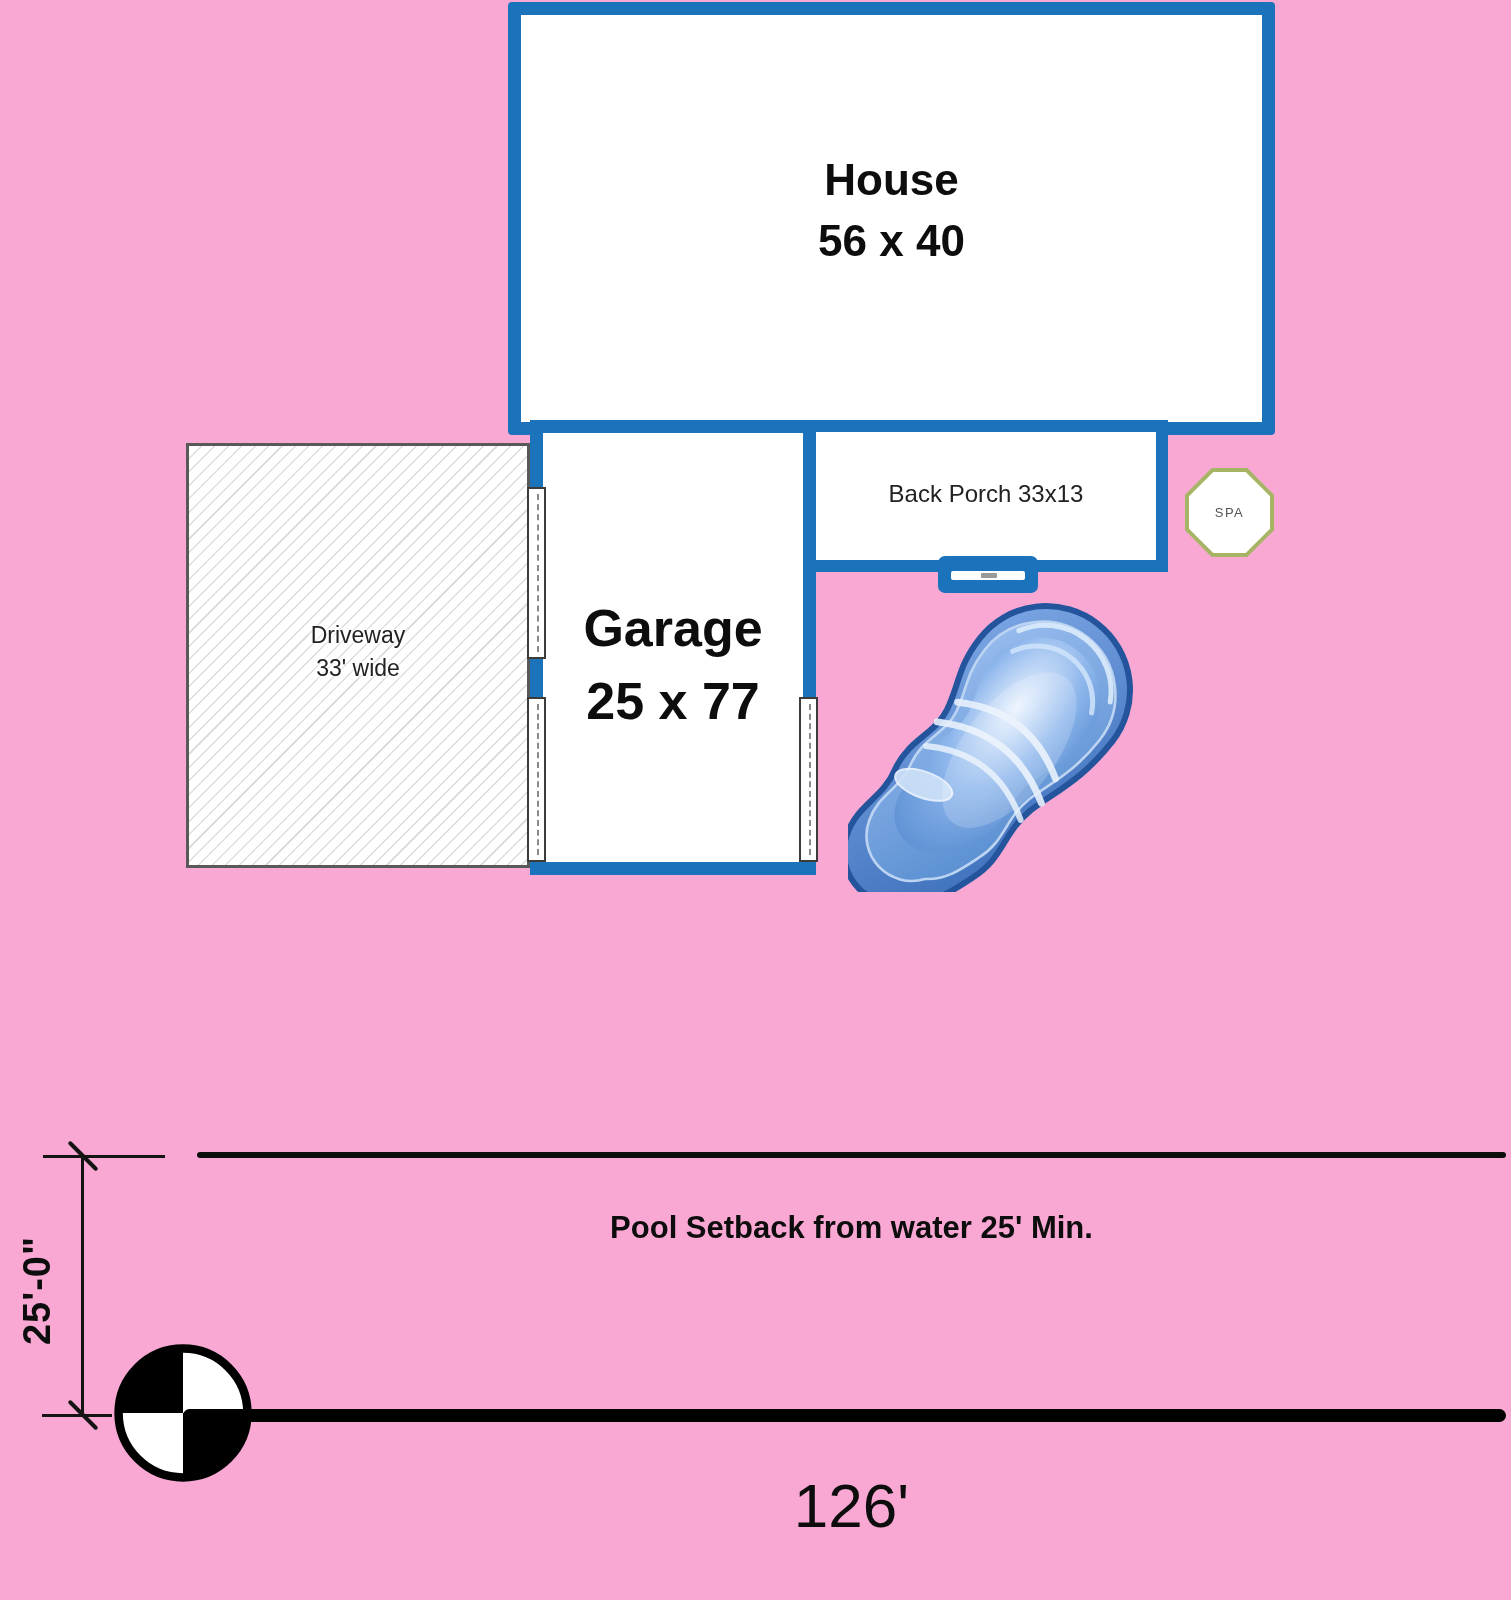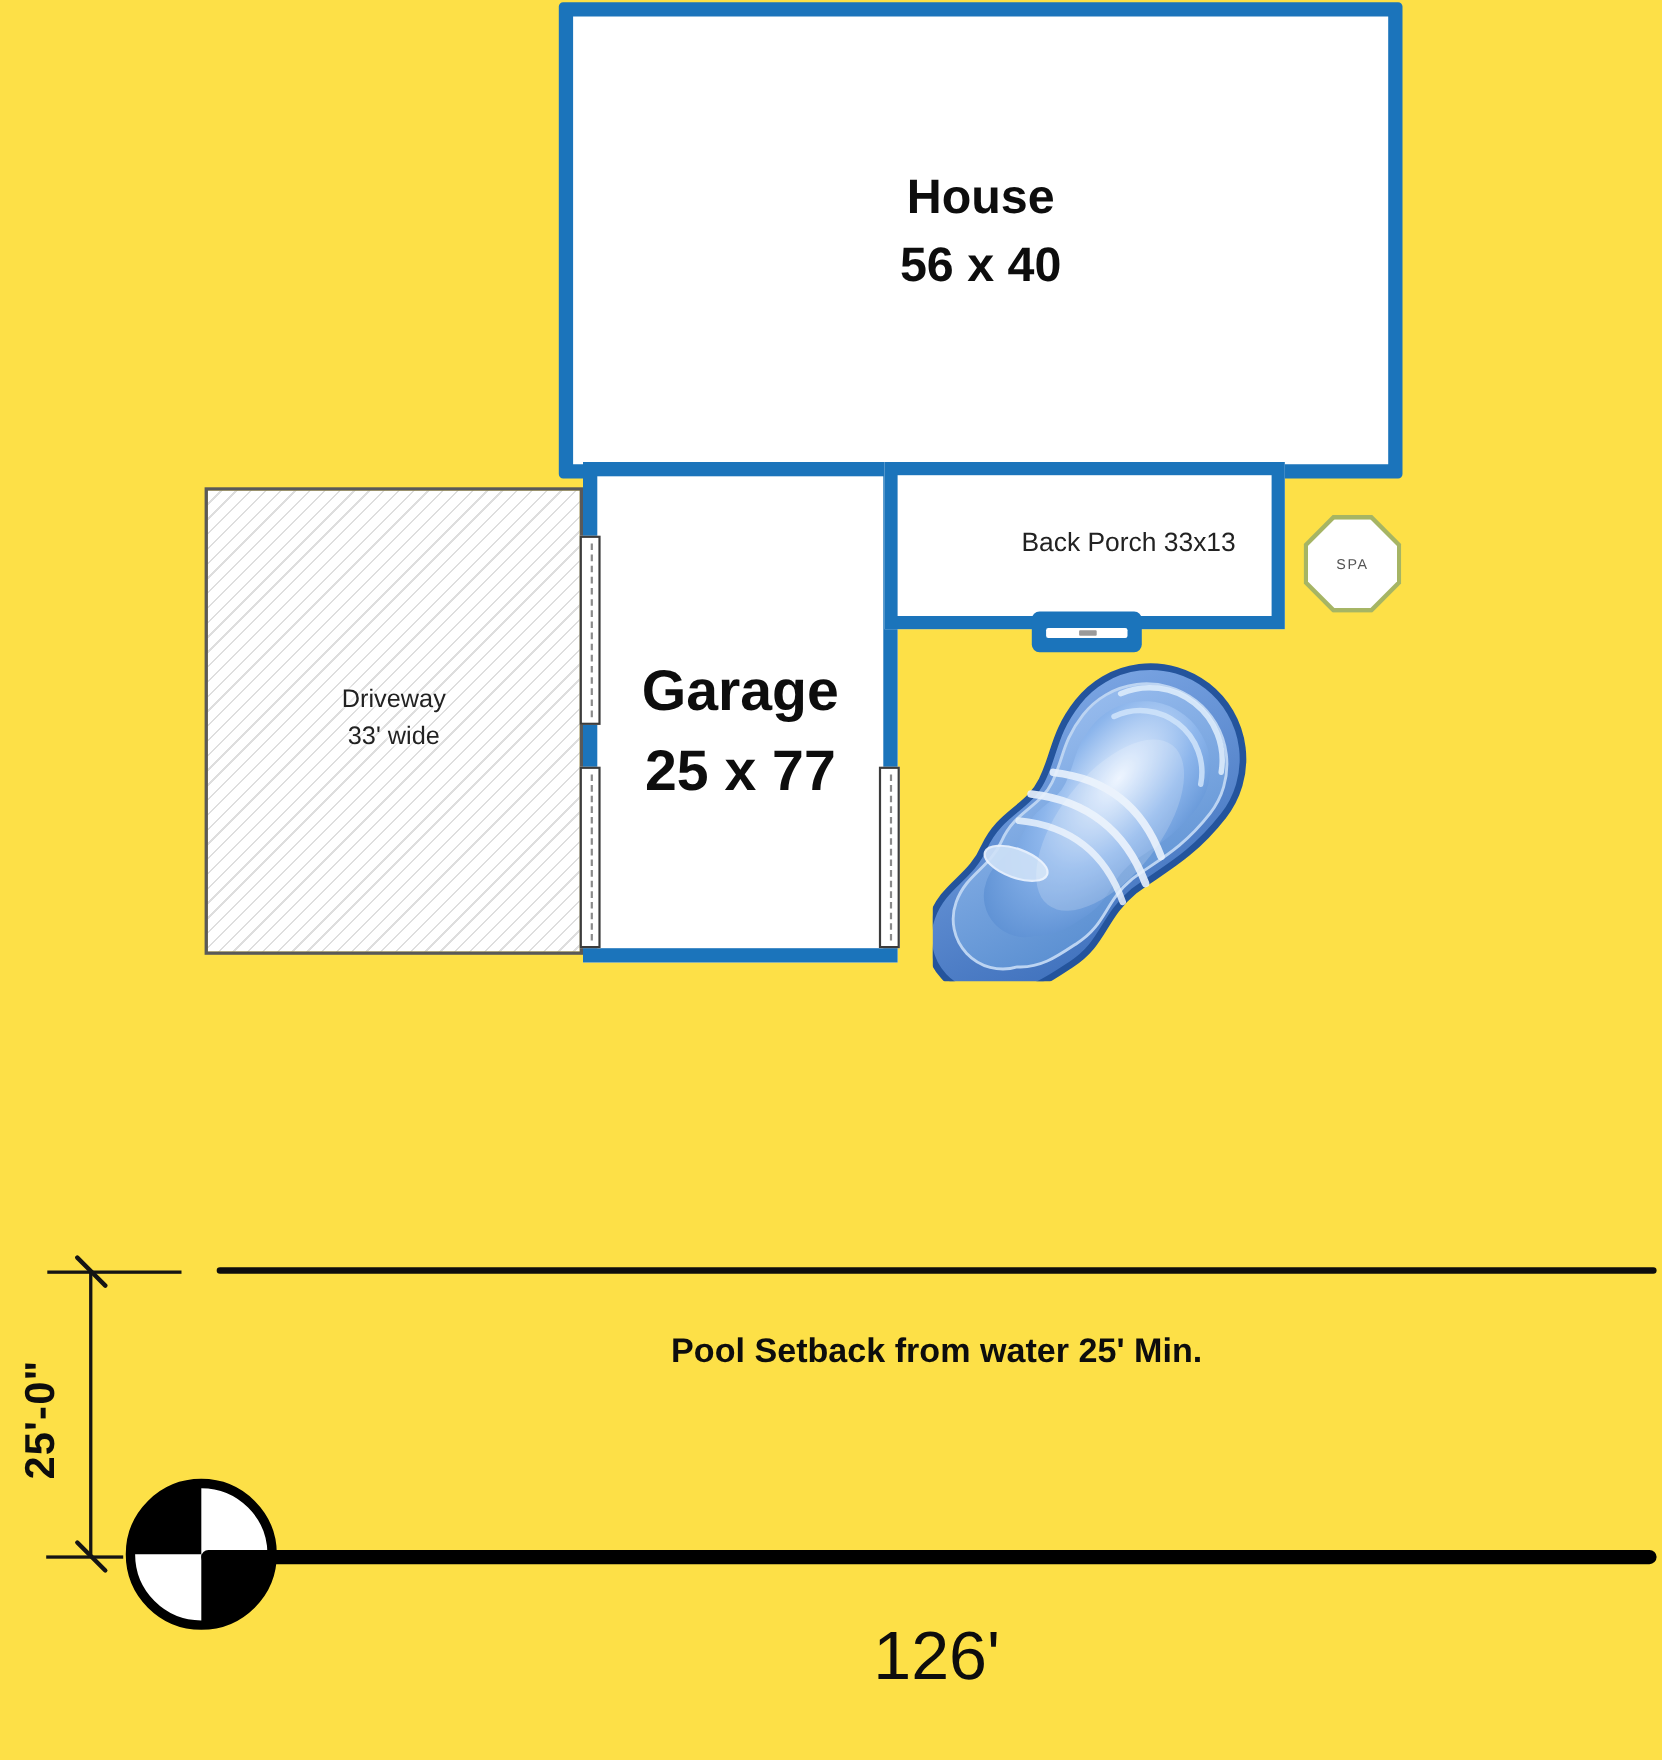--- a/index.html
+++ b/index.html
@@ -1,18 +1,18 @@
 <!DOCTYPE html>
 <html><head>
 <meta charset="utf-8">
 <style>
   html,body { margin:0; padding:0; background:#ffffff; }
   .canvas {
     position:relative; width:1511px; height:1600px;
-    background:#fde047; overflow:hidden;
+    background:#f9a8d4; overflow:hidden;
     font-family:"Liberation Sans", sans-serif; color:#111;
   }
   .abs { position:absolute; }
 
   
   .house {
     left:508px; top:2px; width:767px; height:433px;
     border:13px solid #1b74bb; box-sizing:border-box;
     background:#fff; border-radius:4px;
   }
@@ -24,21 +24,21 @@
     border:13px solid #1b74bb; box-sizing:border-box; background:#fff;
   }
   .garage-text { left:530px; top:592px; width:286px; text-align:center;
     font-weight:bold; font-size:52px; line-height:1.4; color:#0d0d0d; }
 
   .porch {
     left:804px; top:420px; width:364px; height:152px;
     border:12px solid #1b74bb; box-sizing:border-box; background:#fff;
   }
   .porch-text { left:804px; top:480px; width:364px; text-align:center;
-    font-size:24px; color:#222;margin-left:40px; }
+    font-size:24px; color:#222; }
 
   .step { left:938px; top:556px; width:100px; height:37px;
     background:#1b74bb; border-radius:7px; }
   .step-slot { position:absolute; left:13px; top:15px; width:74px; height:9px;
     background:#fff; border-radius:2px; }
   .step-mark { position:absolute; left:30px; top:2px; width:16px; height:5px;
     background:#9a9a9a; border-radius:1px; }
 
   
   .spa { left:1185px; top:468px; width:89px; height:89px; }

